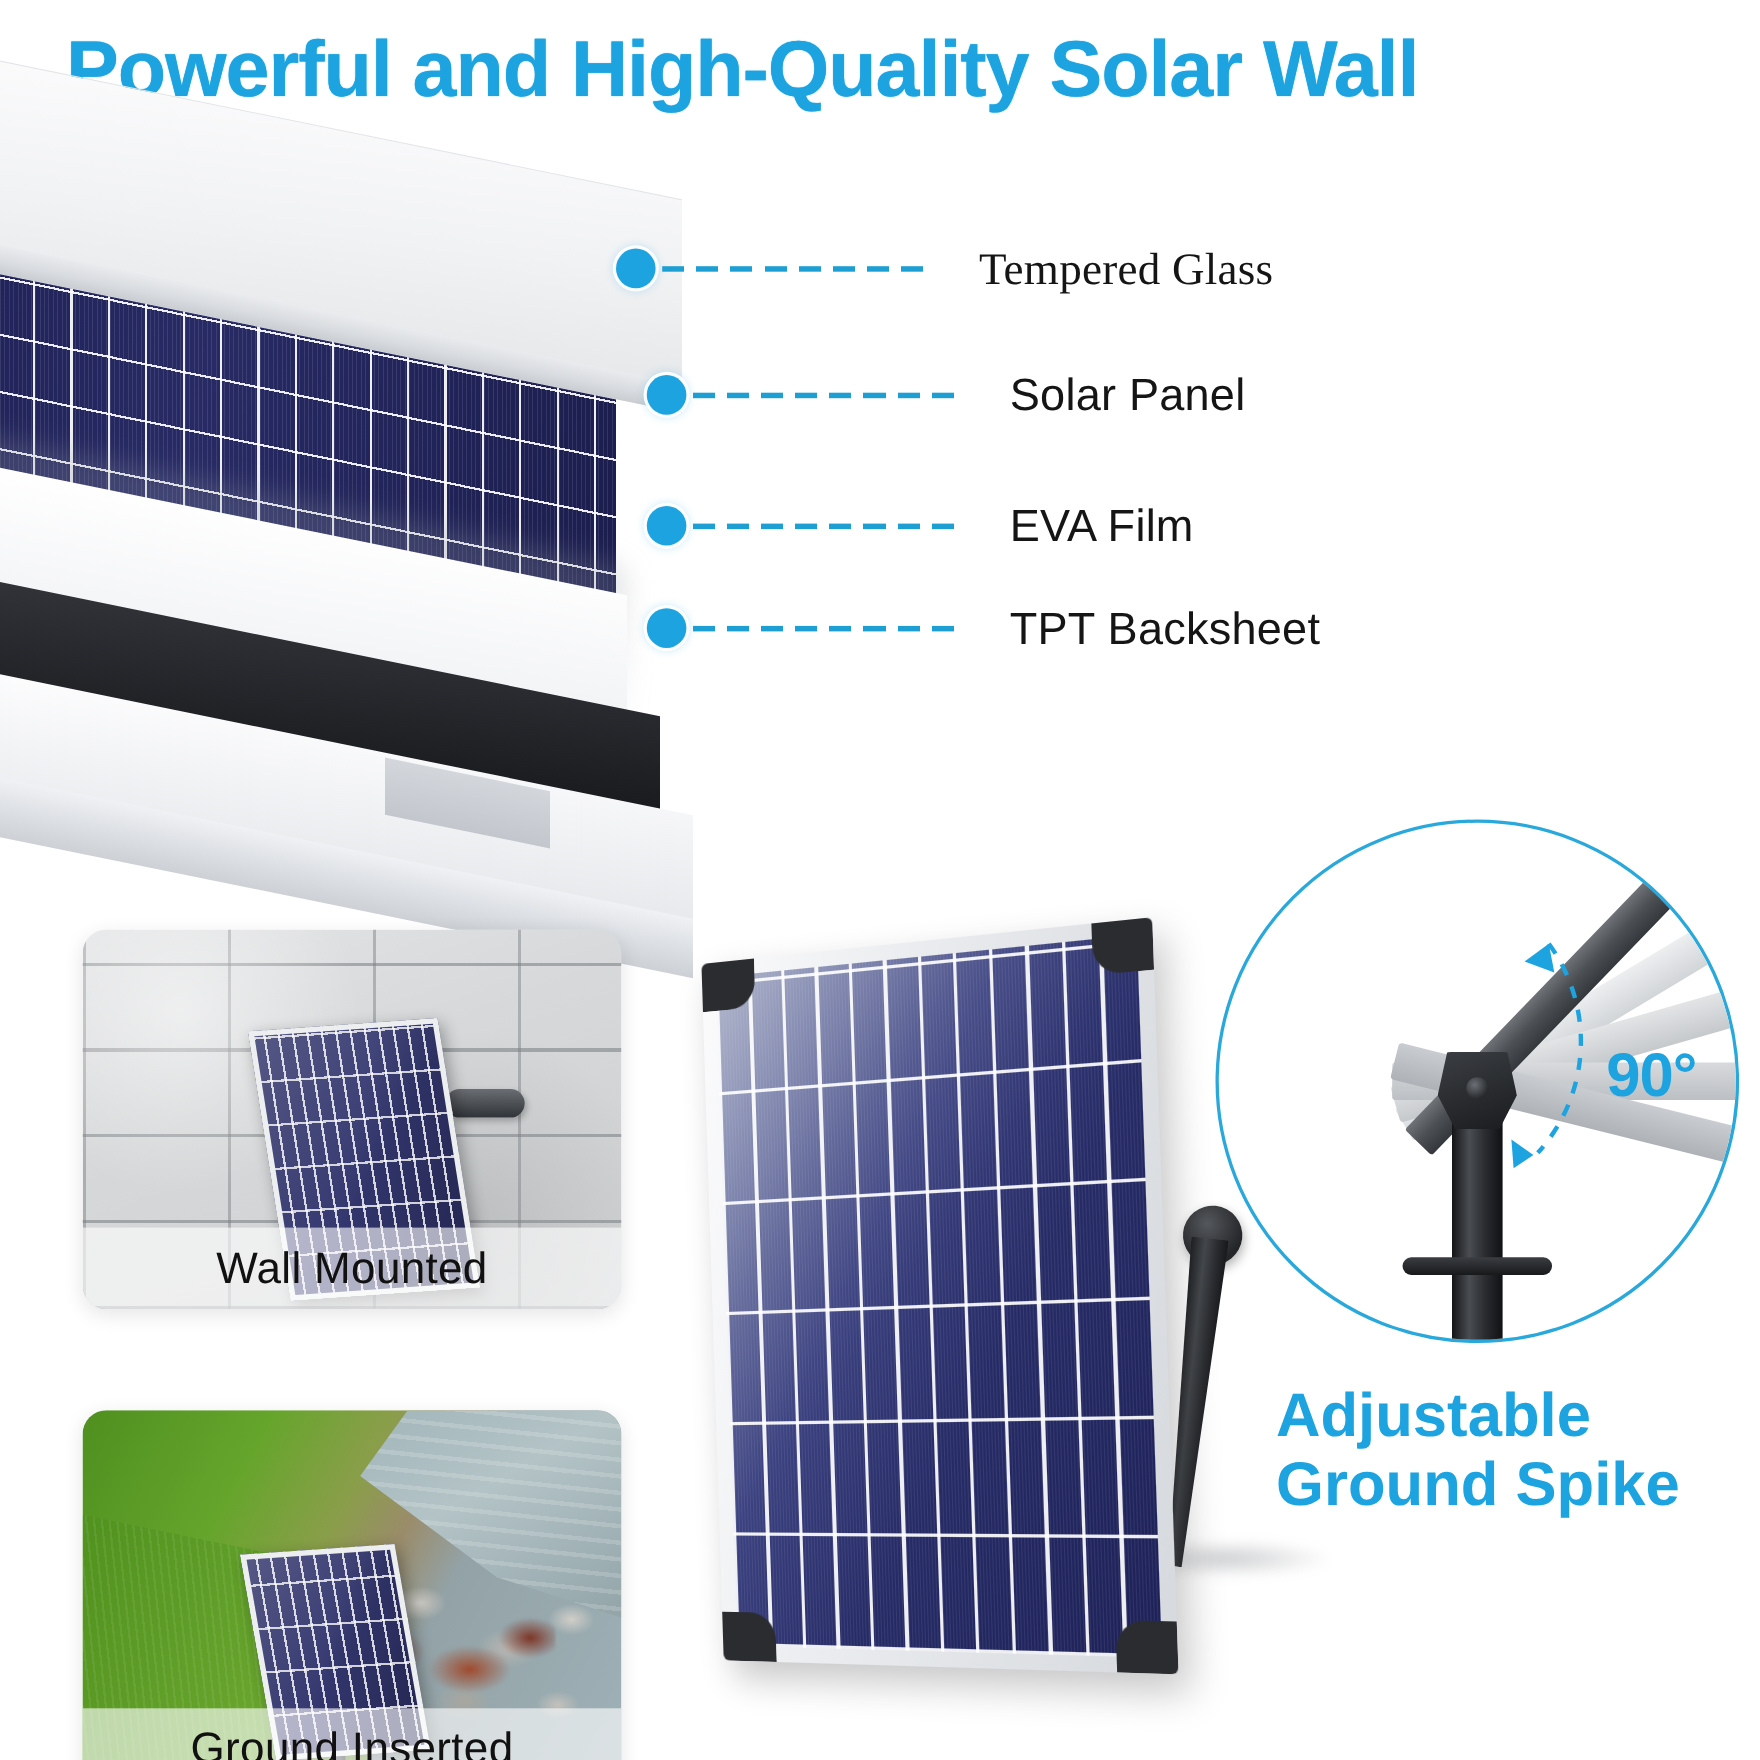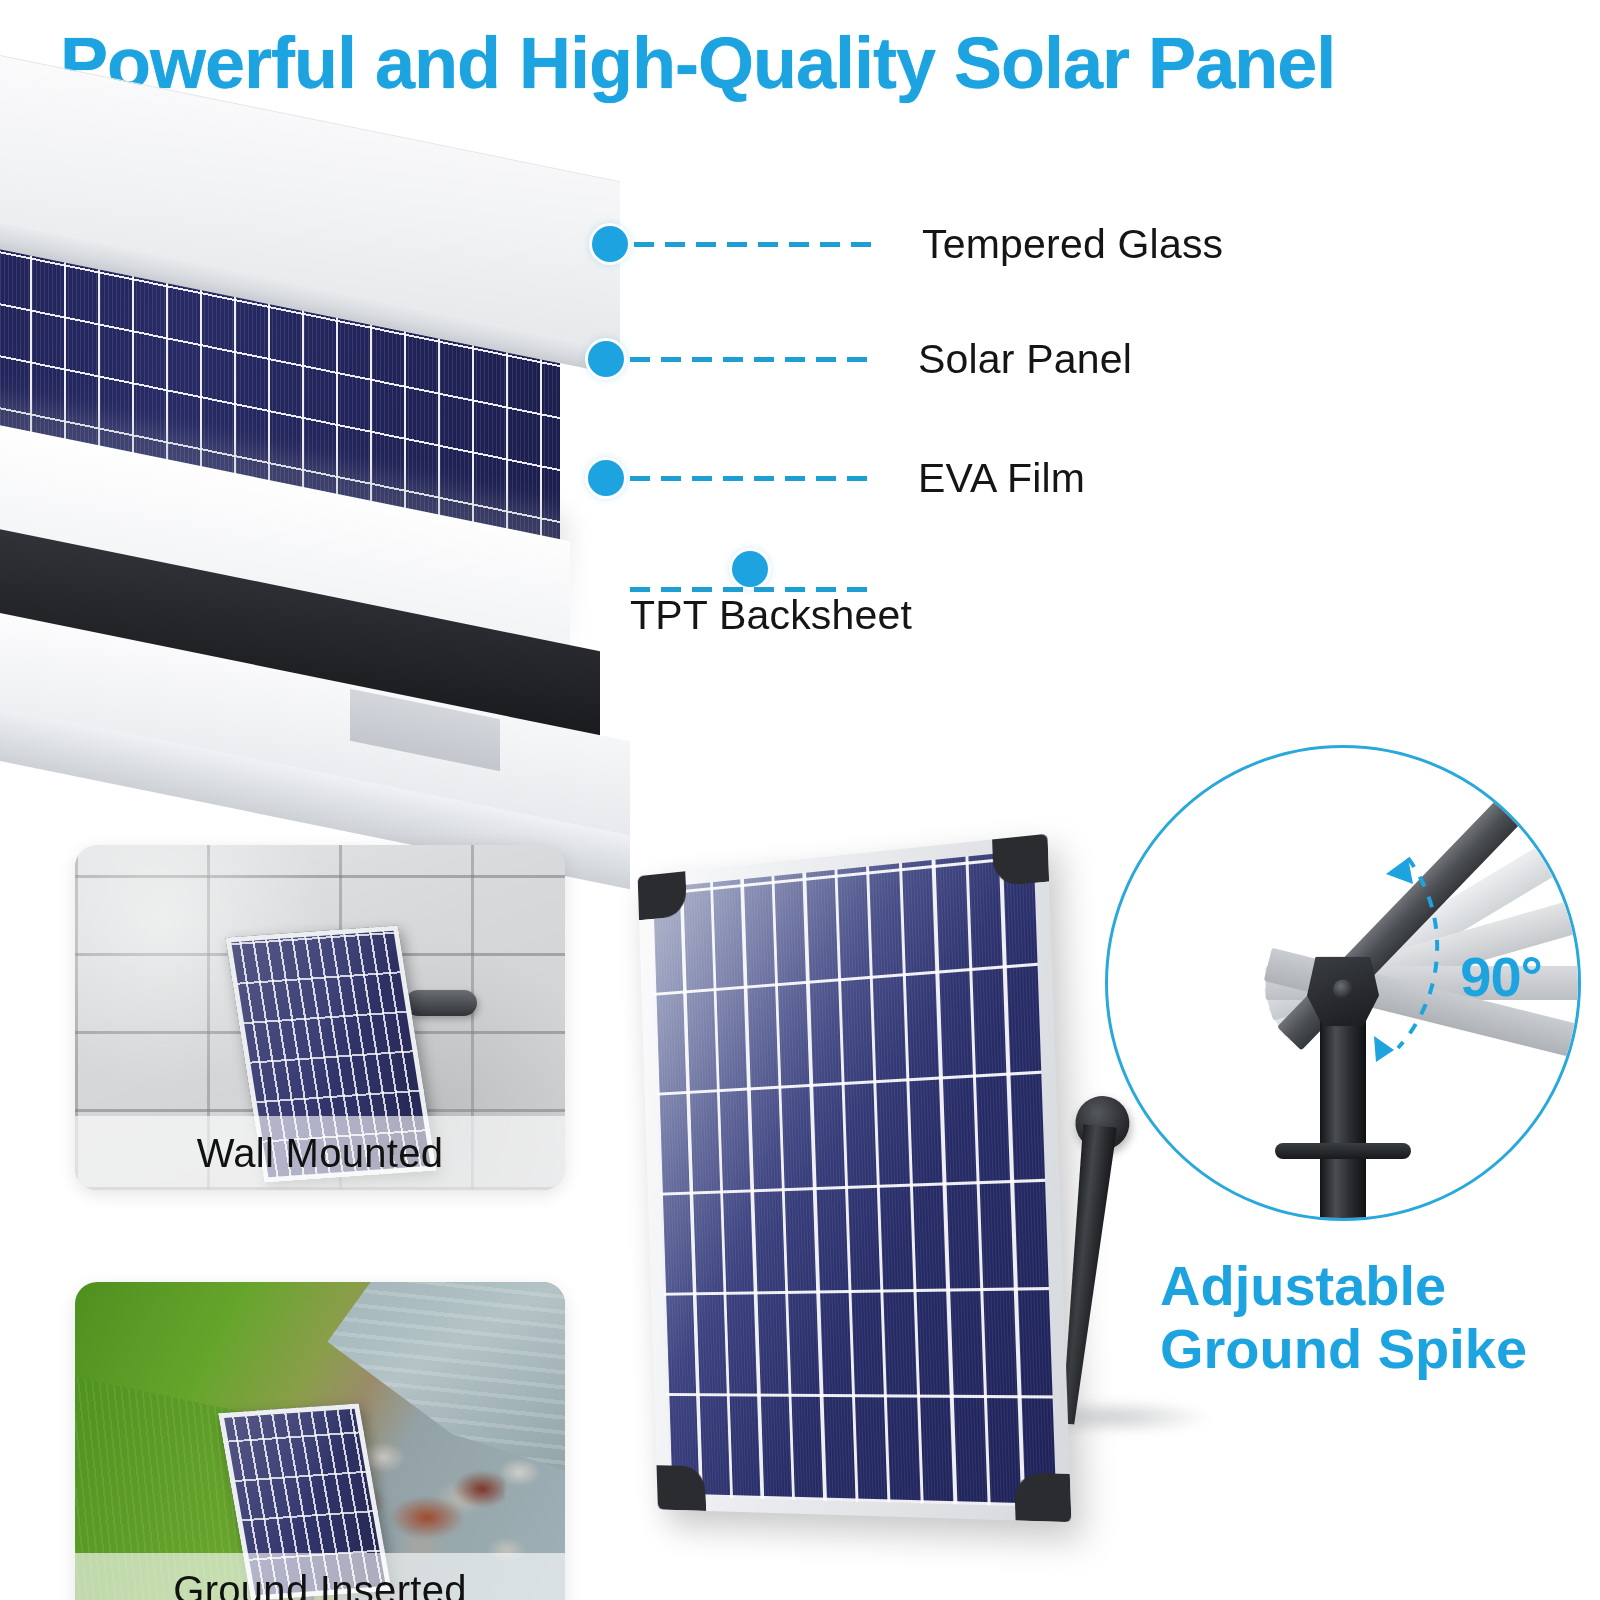--- a/index.html
+++ b/index.html
@@ -308,21 +308,21 @@
   #spike-heading{
     position:absolute; left:1160px; top:1255px; width:430px;
     font-size:56px; font-weight:bold; color:#1CA3E0; line-height:1.12;
   }
 </style>
 </head>
 <body>
 
 <div id="stage">
 
-  <div id="title">Powerful and High-Quality Solar Panel</div>
+  <div id="title">Powerful and High-Quality Solar Wall</div>
 
   <div id="exploded">
 
     <div class="layer" style="left:0;top:0;">
       <div class="sheet glass-top" style="left:0;top:0;"></div>
       <div class="glass-edge" style="left:0;top:168px;"></div>
     </div>
 
     <div class="layer" style="left:-60px;top:182px;">
       <div class="cells" style="left:0;top:0;"></div>
@@ -340,39 +340,39 @@
       <div class="tpt-edge" style="left:0;top:118px;"></div>
     </div>
 
     <div class="layer" style="left:10px;top:560px;">
       <div class="sheet frame-top" style="left:0;top:0;height:96px;"></div>
       <div class="frame-hole" style="left:420px;top:34px;"></div>
       <div class="frame-edge" style="left:0;top:94px;"></div>
     </div>
   </div>
 
-  <div class="callout" style="left:592px; top:224px;">
+  <div class="callout" style="left:560px; top:224px;font-family:Liberation Serif, serif;">
     <div class="c-dot"></div>
     <div class="c-dash"></div>
     <div class="c-label">Tempered Glass</div>
   </div>
 
   <div class="callout" style="left:588px; top:339px;">
     <div class="c-dot"></div>
     <div class="c-dash"></div>
     <div class="c-label">Solar Panel</div>
   </div>
 
   <div class="callout" style="left:588px; top:458px;">
     <div class="c-dot"></div>
     <div class="c-dash"></div>
     <div class="c-label">EVA Film</div>
   </div>
 
-  <div class="callout" style="left:588px; top:551px;flex-direction:column;">
+  <div class="callout" style="left:588px; top:551px;">
     <div class="c-dot"></div>
     <div class="c-dash"></div>
     <div class="c-label">TPT Backsheet</div>
   </div>
 
 
   <div class="photo-card" id="wall-photo">
     <div class="wall-bg"></div>
     <div id="wall-bracket"></div>
     <div class="mini-panel" id="wall-panel"></div>

